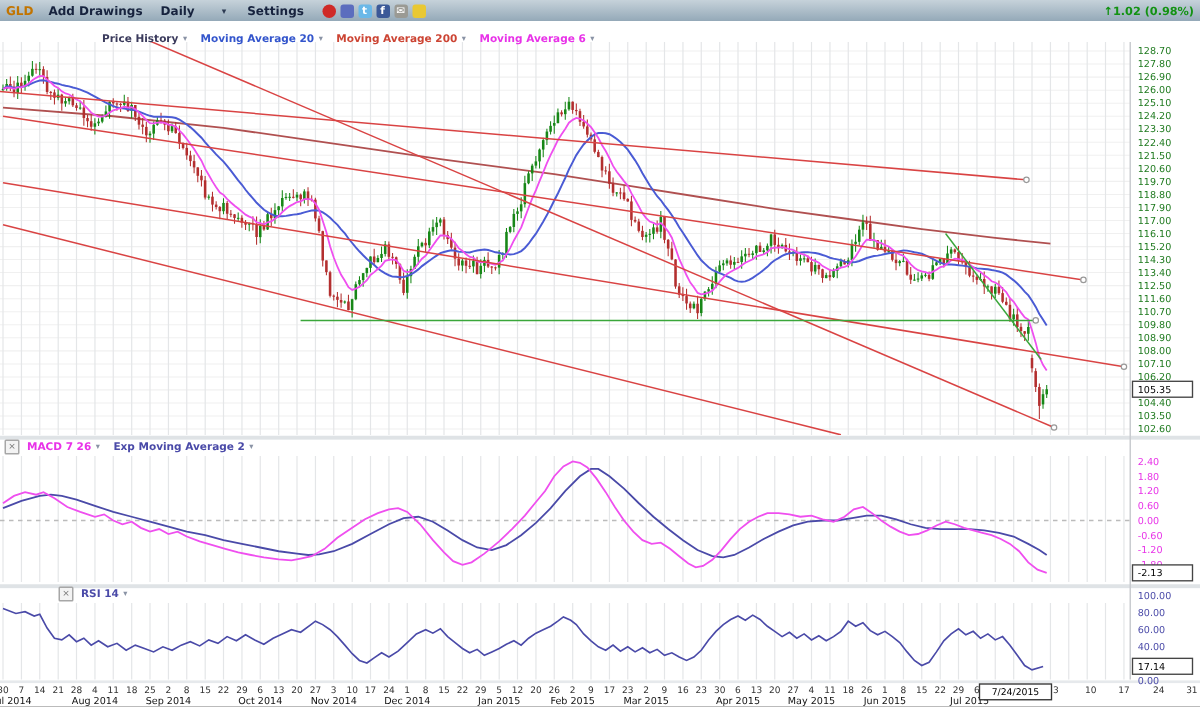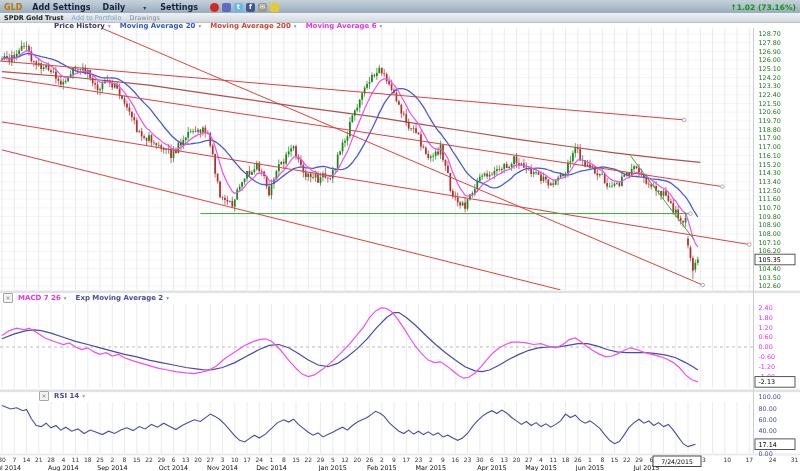--- a/index.html
+++ b/index.html
@@ -24,21 +24,21 @@
   .chg{margin-left:auto;margin-right:4px;color:#129212;font-size:7.5px;font-weight:bold;}
   .tb2{position:absolute;left:0;top:13px;width:800px;height:9px;z-index:5;
        background:linear-gradient(#eef1f4,#d2d9df);border-bottom:1px solid #b9c0c7;
        display:flex;align-items:center;font-size:6.5px;}
   .tb2 .nm{color:#222;margin:0 8px 0 4px;font-weight:bold;}
   .tb2 .lk{color:#7aa7cc;margin-right:8px;}
   .tb2 .dr{color:#8a8f94;}
   .legend{position:absolute;z-index:4;display:flex;align-items:center;
           font-size:7px;font-weight:bold;white-space:nowrap;}
   .legend .chv{font-size:5.5px;color:#8a93a5;margin:0 9px 0 3px;}
-  .lg-main{left:6px;top:22px;padding-left:48px;}
+  .lg-main{left:20px;top:22px;padding-left:48px;}
   .lg-macd{left:3px;top:293px;}
   .lg-rsi{left:3px;top:391px;margin-left:36px;}
   .cbx{display:inline-block;width:8px;height:8px;border:1px solid #a7a7a7;background:#f3f3f3;
        color:#777;font-size:6px;line-height:8px;text-align:center;border-radius:1px;
        margin-right:5px;font-weight:normal;}
   .c-ph{color:#3a3a5c;} .c-ma20{color:#3355cc;} .c-ma200{color:#cc4433;}
   .c-ma8{color:#e832e8;} .c-macd{color:#e832e8;} .c-sig{color:#4a4aa8;} .c-rsi{color:#4a4aa8;}
 </style>
 </head>
 <body>
@@ -1028,38 +1028,33 @@
         <text x="646.4" y="469.5" fill="#111" font-size="6.4" text-anchor="middle">Jul 2015</text>
       </g>
       <g>
         <rect x="653" y="456" width="48" height="10.5" fill="#fff" stroke="#333" stroke-width="0.9"></rect>
         <text x="677" y="463.5" fill="#000" font-size="6.2" text-anchor="middle">7/24/2015</text>
       </g>
     </svg>
 
   <div class="tb1">
     <span class="sym">GLD</span>
-    <span class="it">Add Settings</span>
+    <span class="it">Add Drawings</span>
     <span class="it" style="margin-right:0;">Daily</span>
     <span class="dd-arrow">▾</span>
     <span class="it">Settings</span>
     <span class="ic ic-red"></span>
     <span class="ic ic-chat"></span>
     <span class="ic ic-tw">t</span>
     <span class="ic ic-fb">f</span>
     <span class="ic ic-mail">✉</span>
     <span class="ic ic-bell"></span>
-    <span class="chg"><span>↑</span><span>1.02 (73.16%)</span></span>
+    <span class="chg"><span>↑</span><span>1.02 (0.98%)</span></span>
   </div>
 
-  <div class="tb2">
-    <span class="nm">SPDR Gold Trust</span>
-    <span class="lk">Add to Portfolio</span>
-    <span class="dr">Drawings</span>
-  </div>
 
   <div class="legend lg-main">
     <span class="c-ph">Price History</span>
       <span class="chv">▾</span>
     <span class="c-ma20">Moving Average 20</span>
       <span class="chv">▾</span>
     <span class="c-ma200">Moving Average 200</span>
       <span class="chv">▾</span>
     <span class="c-ma8">Moving Average 6</span>
       <span class="chv">▾</span>

